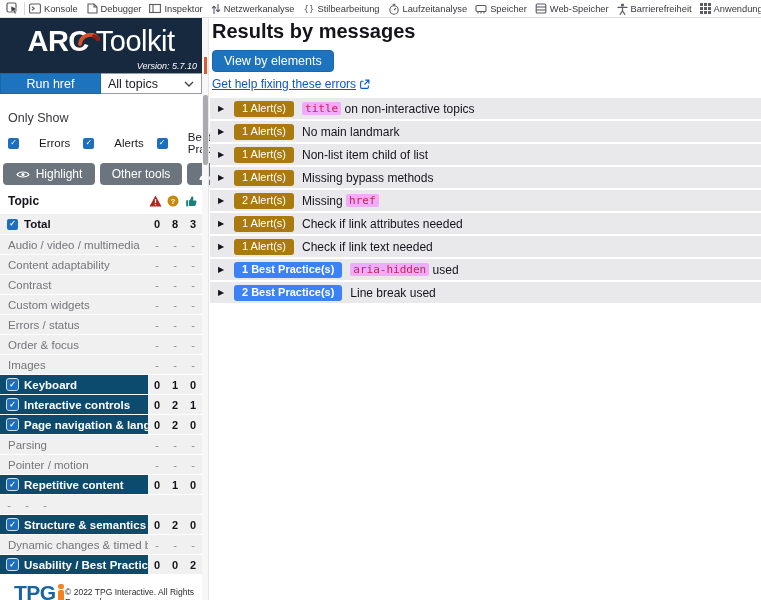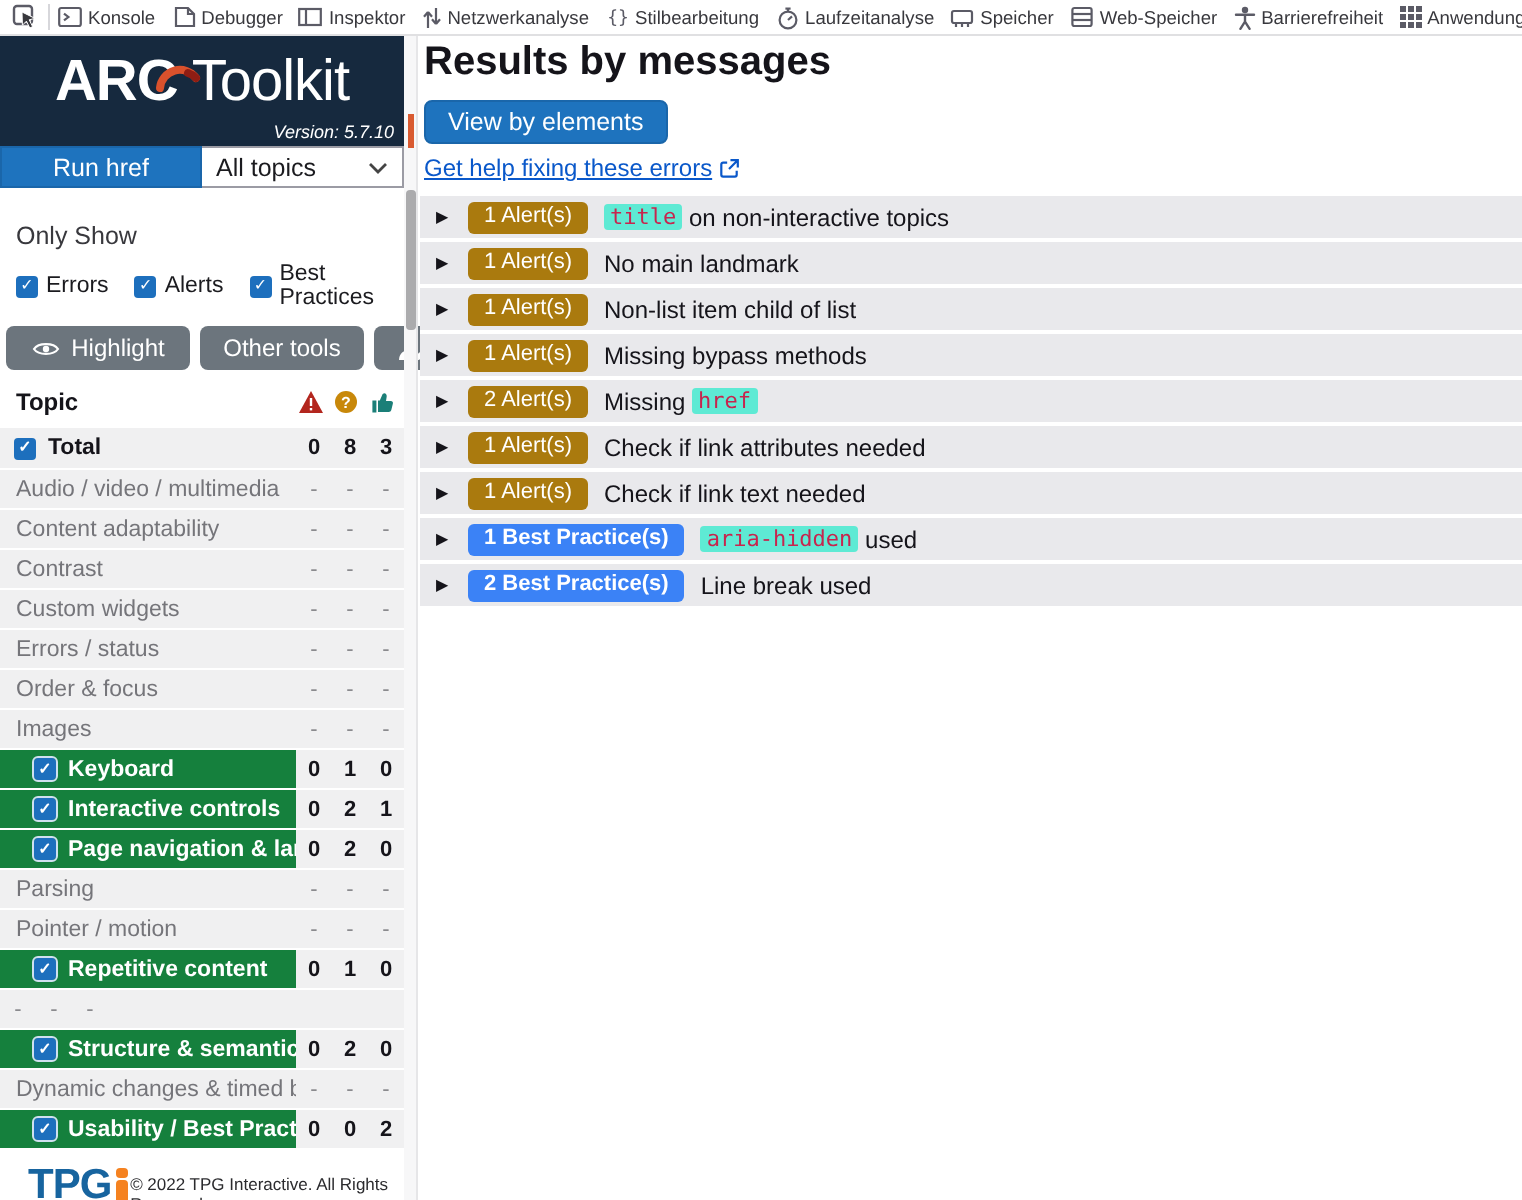--- a/index.html
+++ b/index.html
@@ -30,40 +30,40 @@
   .version { position:absolute; right:5px; bottom:2px; font-size:9px; font-style:italic; }
 
   .controls { display:flex; height:21px; }
   .run-btn { flex:0 0 101px; background:#1e73be; color:#fff; border:1px solid #1a66aa;
     font-size:12.5px; font-family:inherit; cursor:pointer; }
   .topics-select { flex:1; background:#fff; border:1px solid #9b9ba4; border-left:none;
     display:flex; align-items:center; justify-content:space-between; padding:0 7px; font-size:12.5px; color:#1b1b1f; cursor:pointer; }
 
   .only-show { margin:17px 1px 6px 8px; font-size:12.5px; color:#38383d; }
   .filters { display:flex; gap:13px; padding-left:8px; font-size:11.5px; color:#1b1b1f; align-items:center; }
-  .filter { display:flex; gap:4px; align-items:center; }
+  .filter { display:flex; gap:20px; align-items:center; }
   .cb { width:11px; height:11px; background:#1d6fbd; border-radius:2px; flex:none;
     display:flex; align-items:center; justify-content:center; }
   .cb::after { content:"\2713"; color:#fff; font-size:8px; line-height:1; }
 
   .gray-btns { display:flex; gap:5px; padding:8px 4px 0 3px; }
   .gbtn { background:#6c757d; border:none; border-radius:4px; color:#fff; font-size:12px;
     font-family:inherit; height:22px; display:flex; align-items:center; justify-content:center; gap:6px; cursor:pointer; }
   .gbtn.hl { flex:0 0 92px; } .gbtn.ot { flex:0 0 82px; } .gbtn.pp { flex:0 0 38px; }
 
   .topic-head { display:flex; align-items:center; padding:9px 2px 4px 8px; }
   .topic-head .th-label { flex:1; font-size:12px; font-weight:bold; color:#15141a; }
   .tcol { width:18px; flex:none; text-align:center; display:flex; align-items:center; justify-content:center; }
 
   .topic-rows { margin-top:2px; }
   .t-row { display:flex; align-items:stretch; height:19px; margin-bottom:1px; background:#f0f0f1; }
   .t-row.total { height:20px; }
   .t-label { flex:1; display:flex; align-items:center; padding-left:8px; font-size:11.5px; color:#75757a;
     overflow:hidden; white-space:nowrap; }
-  .t-row.sel .t-label { background:#15803d; color:#fff; font-weight:bold; padding-left:14px; }
+  .t-row.sel .t-label { background:#0c4a6e; color:#fff; font-weight:bold; padding-left:4px; }
   .t-row.total .t-label { color:#15141a; font-weight:bold; padding-left:4px; }
   .t-label .cb { margin-right:6px; margin-left:3px; }
   .t-row.sel .cb { outline:1px solid #cfe0ef; }
   .t-num { font-size:11px; color:#15141a; font-weight:bold; align-self:center; }
   .t-row:not(.sel):not(.total) .t-num { color:#8a8a8e; font-weight:normal; }
 
   .sb-footer { padding:8px 6px 0 14px; }
   .logo-line { display:flex; align-items:flex-start; }
   .logo-tpg { font-size:21px; font-weight:bold; color:#17649f; letter-spacing:-0.5px; line-height:20px; }
   .logo-i { position:relative; width:7px; height:20px; margin-left:2px; }
@@ -81,21 +81,21 @@
 
   .msg-row { display:flex; align-items:center; gap:8px; height:21px; margin-bottom:2px;
     background:#e9e9ec; padding:0 8px; font-size:12px; color:#15141a; }
   .expand { flex:none; width:8px; color:#15141a; font-size:8px; line-height:1; cursor:pointer; }
   .expand::before { content:"\25B6"; }
   .badge { flex:none; border-radius:3px; color:#fff; font-size:11px; padding:2.5px 8px; line-height:1; }
   .badge-alert { background:#aa7a0e; }
   .badge-best { background:#3b82f6;font-weight:bold; }
   .msg-text { display:flex; align-items:center; white-space:pre-wrap; }
   .code { font-family:"DejaVu Sans Mono", monospace; font-size:11px; color:#c7254e;
-    background:#5eead4; border-radius:2px; padding:0 3px; }
+    background:#f0abfc; border-radius:2px; padding:0 3px; }
 </style>
 </head>
 <body>
 
 <div class="tabbar">
   <div class="picker-btn">
     <svg width="13" height="13" viewBox="0 0 13 13">
       <rect x="1" y="1" width="9" height="9" rx="1.5" fill="none" stroke="#5b5b66" stroke-width="1.2"></rect>
       <path d="M5 4 L11.5 7.2 L8.6 7.9 L10.3 11.3 L8.9 12 L7.2 8.6 L5.2 10.6 Z" fill="#38383d" stroke="#fff" stroke-width="0.5"></path>
     </svg>

